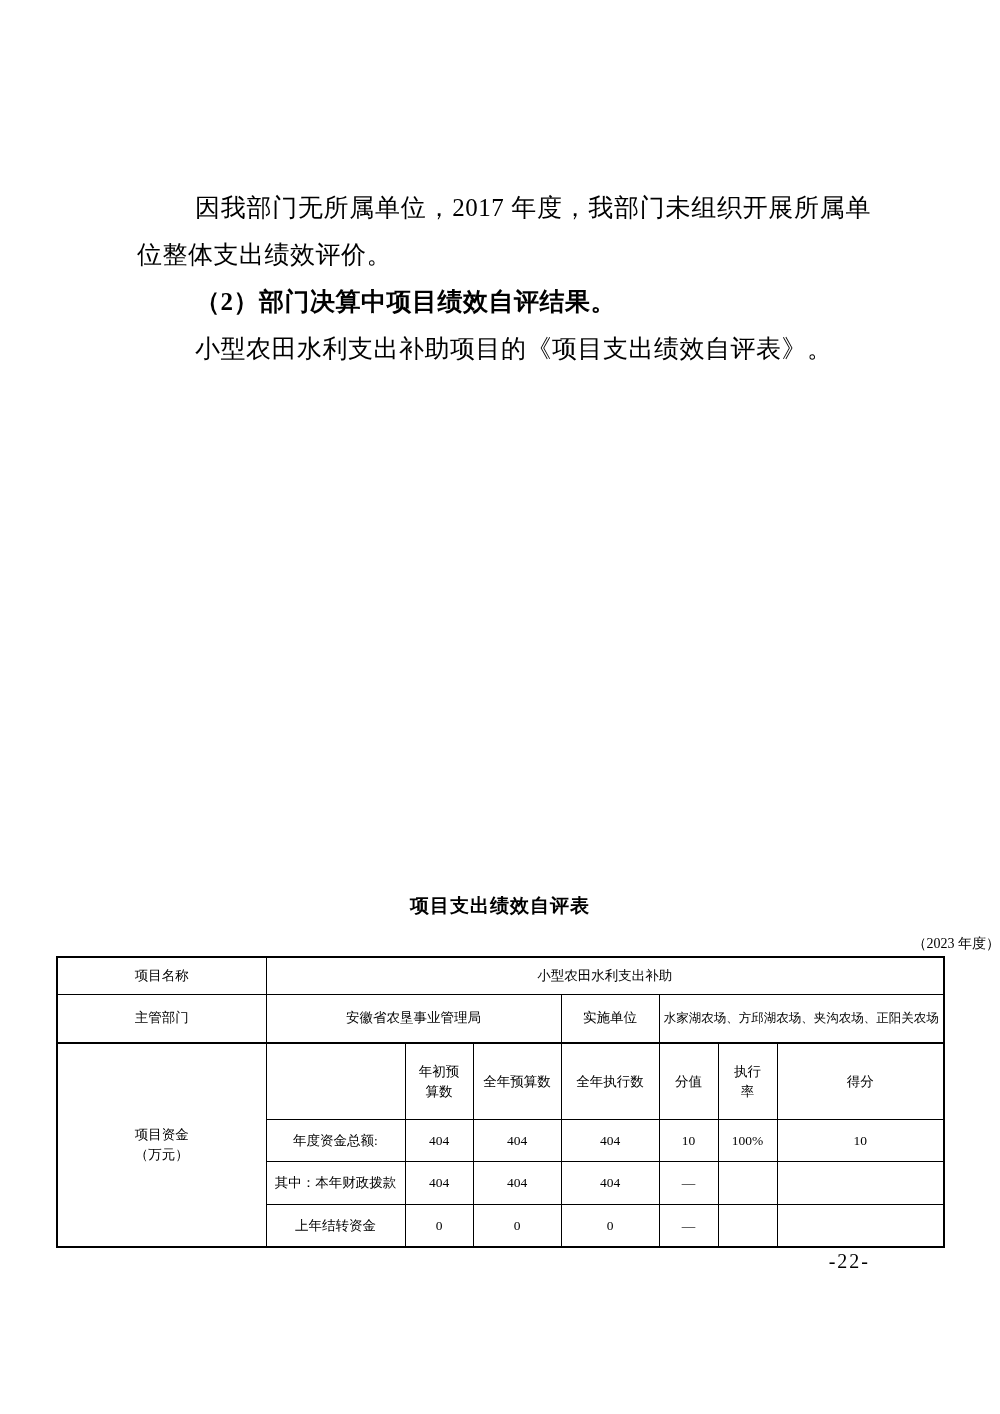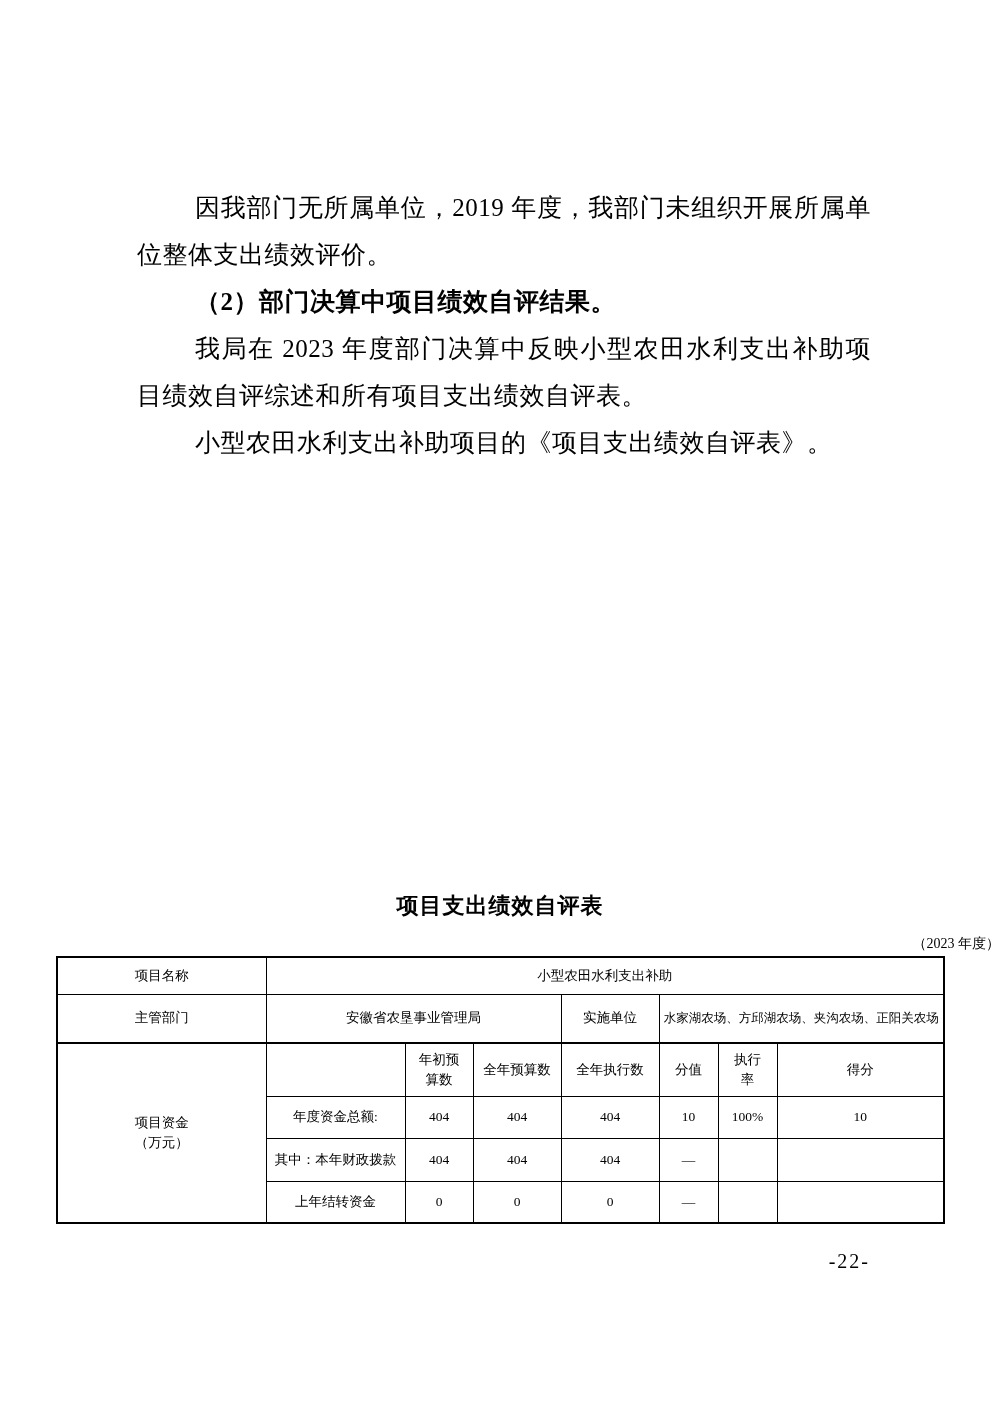--- a/index.html
+++ b/index.html
@@ -23,21 +23,21 @@
   }
   .text-block p { margin: 0; text-indent: 58px; }
   .text-block p.bold { font-weight: bold; }
 
   .table-title {
     position: absolute;
     left: 0; top: 891px; width: 100%;
     text-align: center;
     font-family: "Liberation Sans", "DejaVu Sans", sans-serif;
     font-weight: bold;
-    font-size: 22px; letter-spacing: 1px;
+    font-size: 19px; letter-spacing: 1px;
     line-height: 30px;
   }
   .table-subtitle {
     position: absolute;
     left: 0; top: 936px; width: 100%;
     text-align: right;
     font-size: 14px; line-height: 16px;
   }
 
   table.eval {
@@ -53,38 +53,37 @@
     border: 1px solid #000;
     text-align: center;
     vertical-align: middle;
     padding: 2px 0;
     line-height: 1.45;
     overflow: hidden;
   }
   tr.info-row-2 td { border-bottom-width: 2px; }
   td.left-align { text-align: left; padding-left: 8px; }
   td.impl-value { font-size: 12.5px; white-space: nowrap; padding-left: 2px; padding-right: 2px; }
-  .wrap-3 { max-width: 46px; margin: 4px auto; }
+  .wrap-3 { max-width: 46px; margin: 16px auto; }
   .wrap-2 { max-width: 32px; margin: 0 auto; }
 
   .page-number {
     position: absolute;
     top: 1250px; right: 130px;
     font-size: 20px; letter-spacing: 2px; margin-left: 17px;
   }
 </style>
 </head>
 <body>
 
 <div class="page">
 
   <div class="text-block">
-    <p>因我部门无所属单位，2019 年度，我部门未组织开展所属单位整体支出绩效评价。</p>
+    <p>因我部门无所属单位，2017 年度，我部门未组织开展所属单位整体支出绩效评价。</p>
     <p class="bold">（2）部门决算中项目绩效自评结果。</p>
-    <p>我局在 2023 年度部门决算中反映小型农田水利支出补助项目绩效自评综述和所有项目支出绩效自评表。</p>
     <p>小型农田水利支出补助项目的《项目支出绩效自评表》。</p>
   </div>
 
   <div class="table-title">项目支出绩效自评表</div>
   <div class="table-subtitle">（2023 年度）</div>
 
   <table class="eval">
     <colgroup>
       <col style="width:209px">
         <col style="width:139px">

